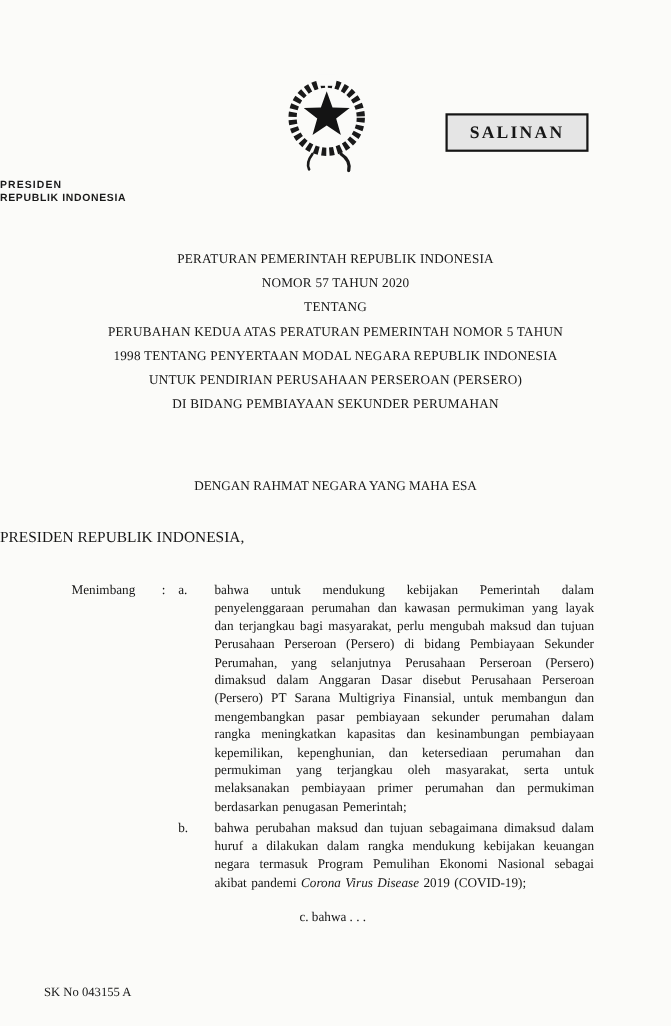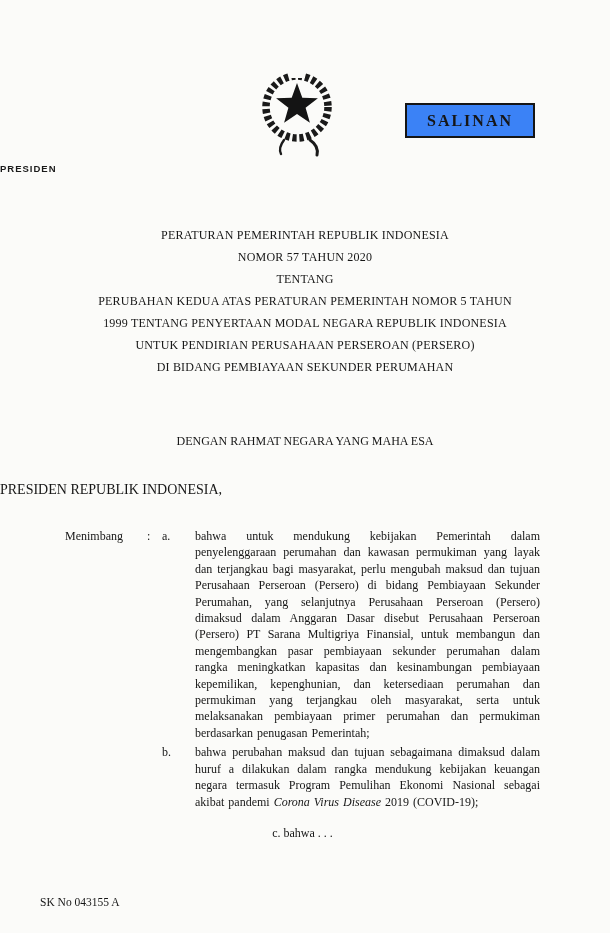--- a/index.html
+++ b/index.html
@@ -32,21 +32,21 @@
     left: 405px;
     width: 126px;
     height: 31px;
     border: 2.5px solid #151515;
     display: flex;
     align-items: center;
     justify-content: center;
     font-weight: bold;
     font-size: 16px;
     letter-spacing: 2px;
-    background: #3b82f6;
+    background: #e5e5e5;
   }
 
   .letterhead {
     position: absolute;
     top: 163px;
     left: 0;
     width: 594px;
     text-align: left;
     font-family: "Liberation Sans", sans-serif;
     font-weight: bold;
@@ -131,30 +131,31 @@
         <path d="M33 78 q-6 8 -3 14" fill="none" stroke="#1a1a1a" stroke-width="2.4" stroke-linecap="round"></path>
       </svg>
     </div>
 
     <div class="salinan-stamp">
       <span>SALINAN</span>
     </div>
 
     <div class="letterhead">
       <div class="lh1">PRESIDEN</div>
+      <div class="lh2">REPUBLIK INDONESIA</div>
     </div>
 
   </div>
 
   <div class="title-block">
     <div>PERATURAN PEMERINTAH REPUBLIK INDONESIA</div>
     <div>NOMOR 57 TAHUN 2020</div>
     <div>TENTANG</div>
     <div>PERUBAHAN KEDUA ATAS PERATURAN PEMERINTAH NOMOR 5 TAHUN</div>
-    <div>1999 TENTANG PENYERTAAN MODAL NEGARA REPUBLIK INDONESIA</div>
+    <div>1998 TENTANG PENYERTAAN MODAL NEGARA REPUBLIK INDONESIA</div>
     <div>UNTUK PENDIRIAN PERUSAHAAN PERSEROAN (PERSERO)</div>
     <div>DI BIDANG PEMBIAYAAN SEKUNDER PERUMAHAN</div>
   </div>
 
   <div class="rahmat-line">DENGAN RAHMAT NEGARA YANG MAHA ESA</div>
   <div class="presiden-line">PRESIDEN REPUBLIK INDONESIA,</div>
 
   <div class="menimbang">
     <div class="m-label">Menimbang</div>
     <div class="m-colon">:</div>

